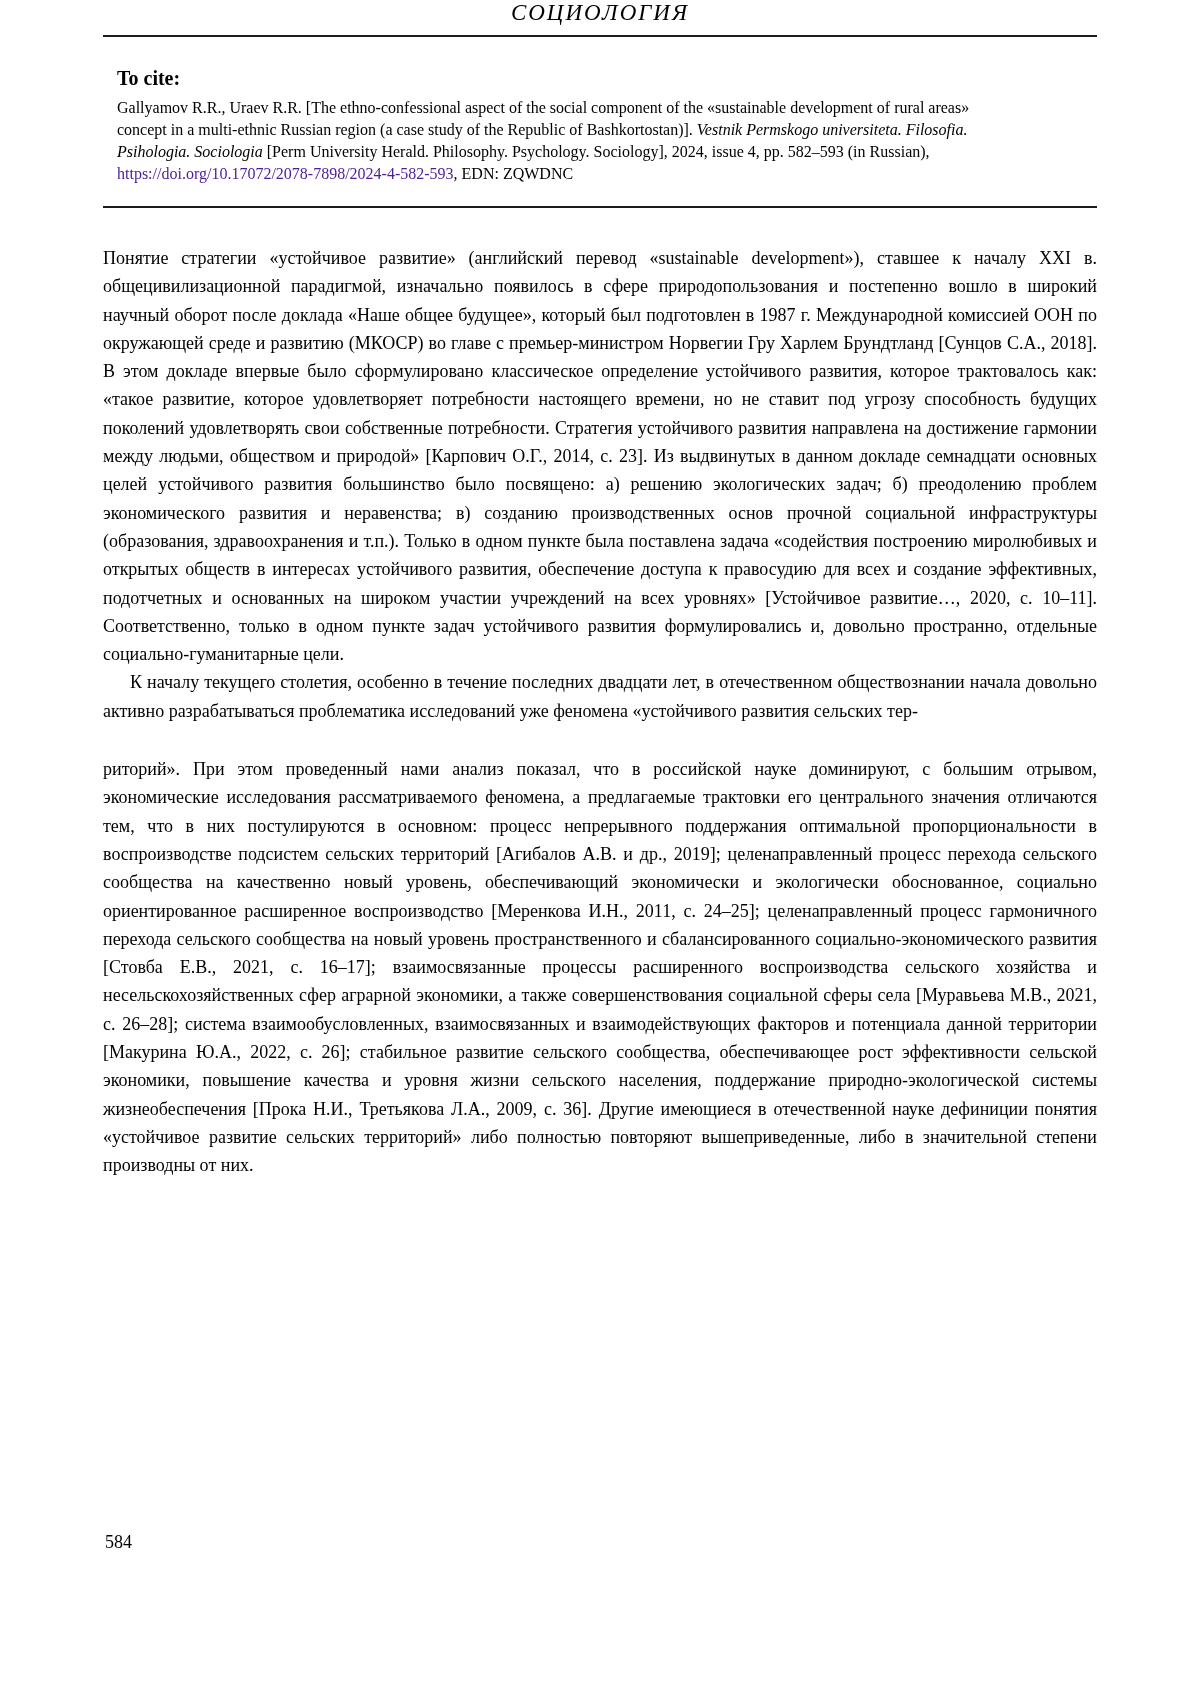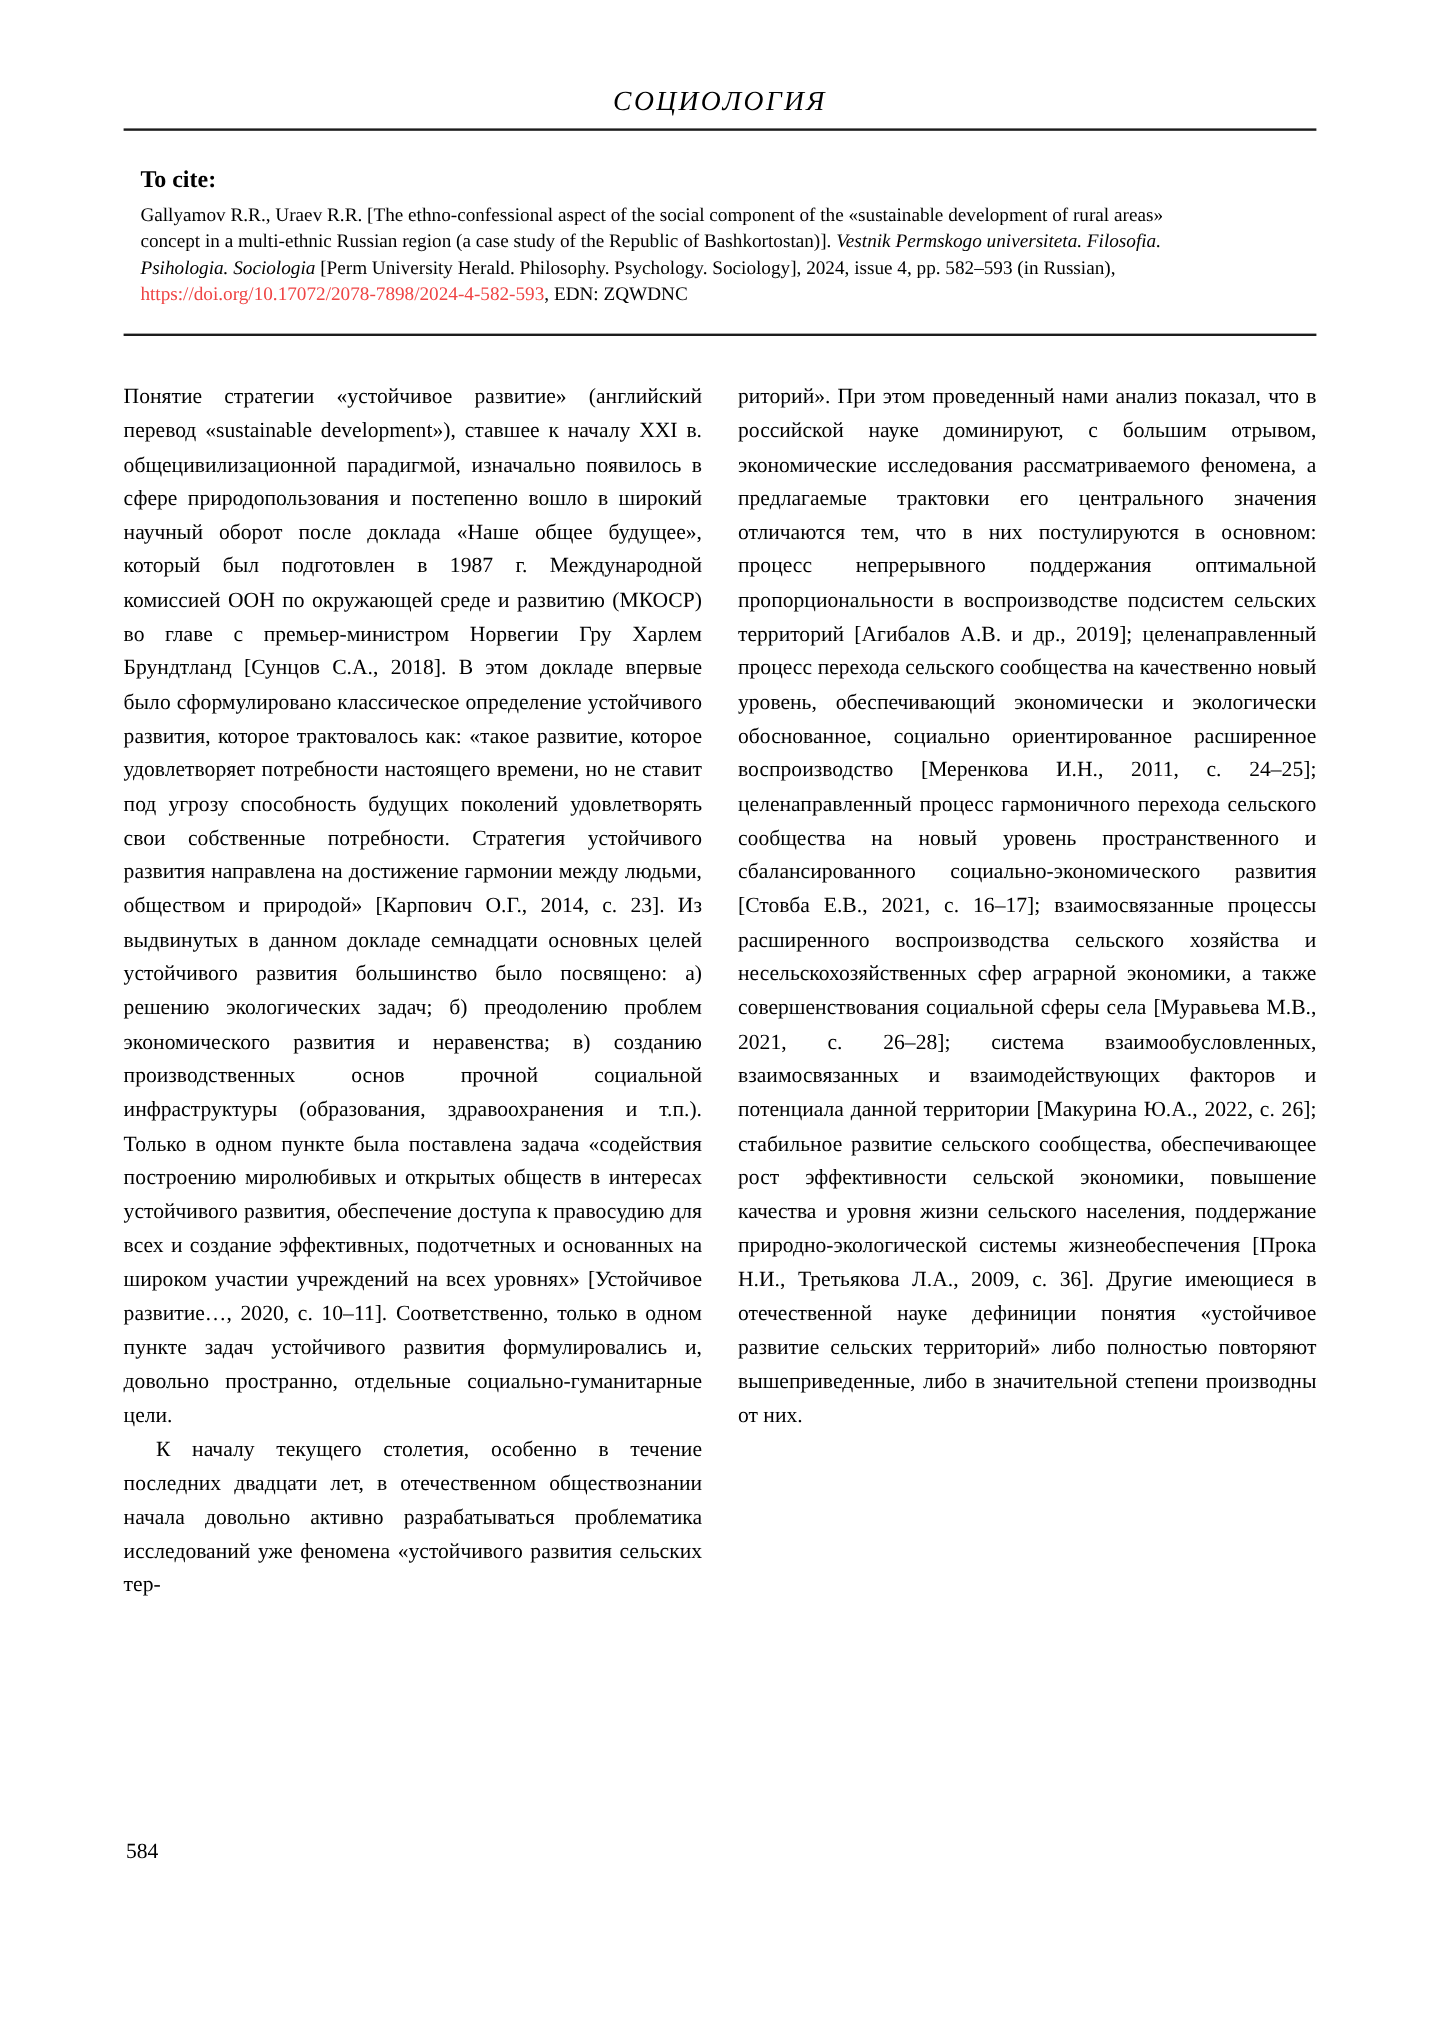--- a/index.html
+++ b/index.html
@@ -15,21 +15,20 @@
     overflow: hidden;
   }
   .content {
     padding: 0 103px;
   }
   .section-header {
     text-align: center;
     font-style: italic;
     font-size: 23px;
     letter-spacing: 2px;
-    padding-top: 72px;
   }
   .rule {
     height: 0;
     border-top: 2.5px solid #1c1c1c;
   }
   .rule-header { margin-top: 9px; }
   .rule-cite { margin-top: 21px; }
   .cite-block {
     margin-top: 30px;
     padding-left: 14px;
@@ -39,25 +38,26 @@
     font-size: 20px;
     margin-bottom: 7px;
   }
   .cite-text {
     font-size: 16px;
     line-height: 22px;
     max-width: 882px;
     text-align: left;
   }
   .italic { font-style: italic; }
-  .doi { color: #ef4444; text-decoration: none; }
+  .doi { color: #4c1d95; text-decoration: none; }
   .columns {
     display: flex;
     gap: 30px;
     margin-top: 36px;
+    flex-direction: column;
   }
   .col {
     flex: 1 1 0;
     font-size: 18px;
     line-height: 28.3px;
     text-align: justify;
   }
   .col p { margin: 0; }
   .col p.indent { text-indent: 27px; }
   .page-number {

